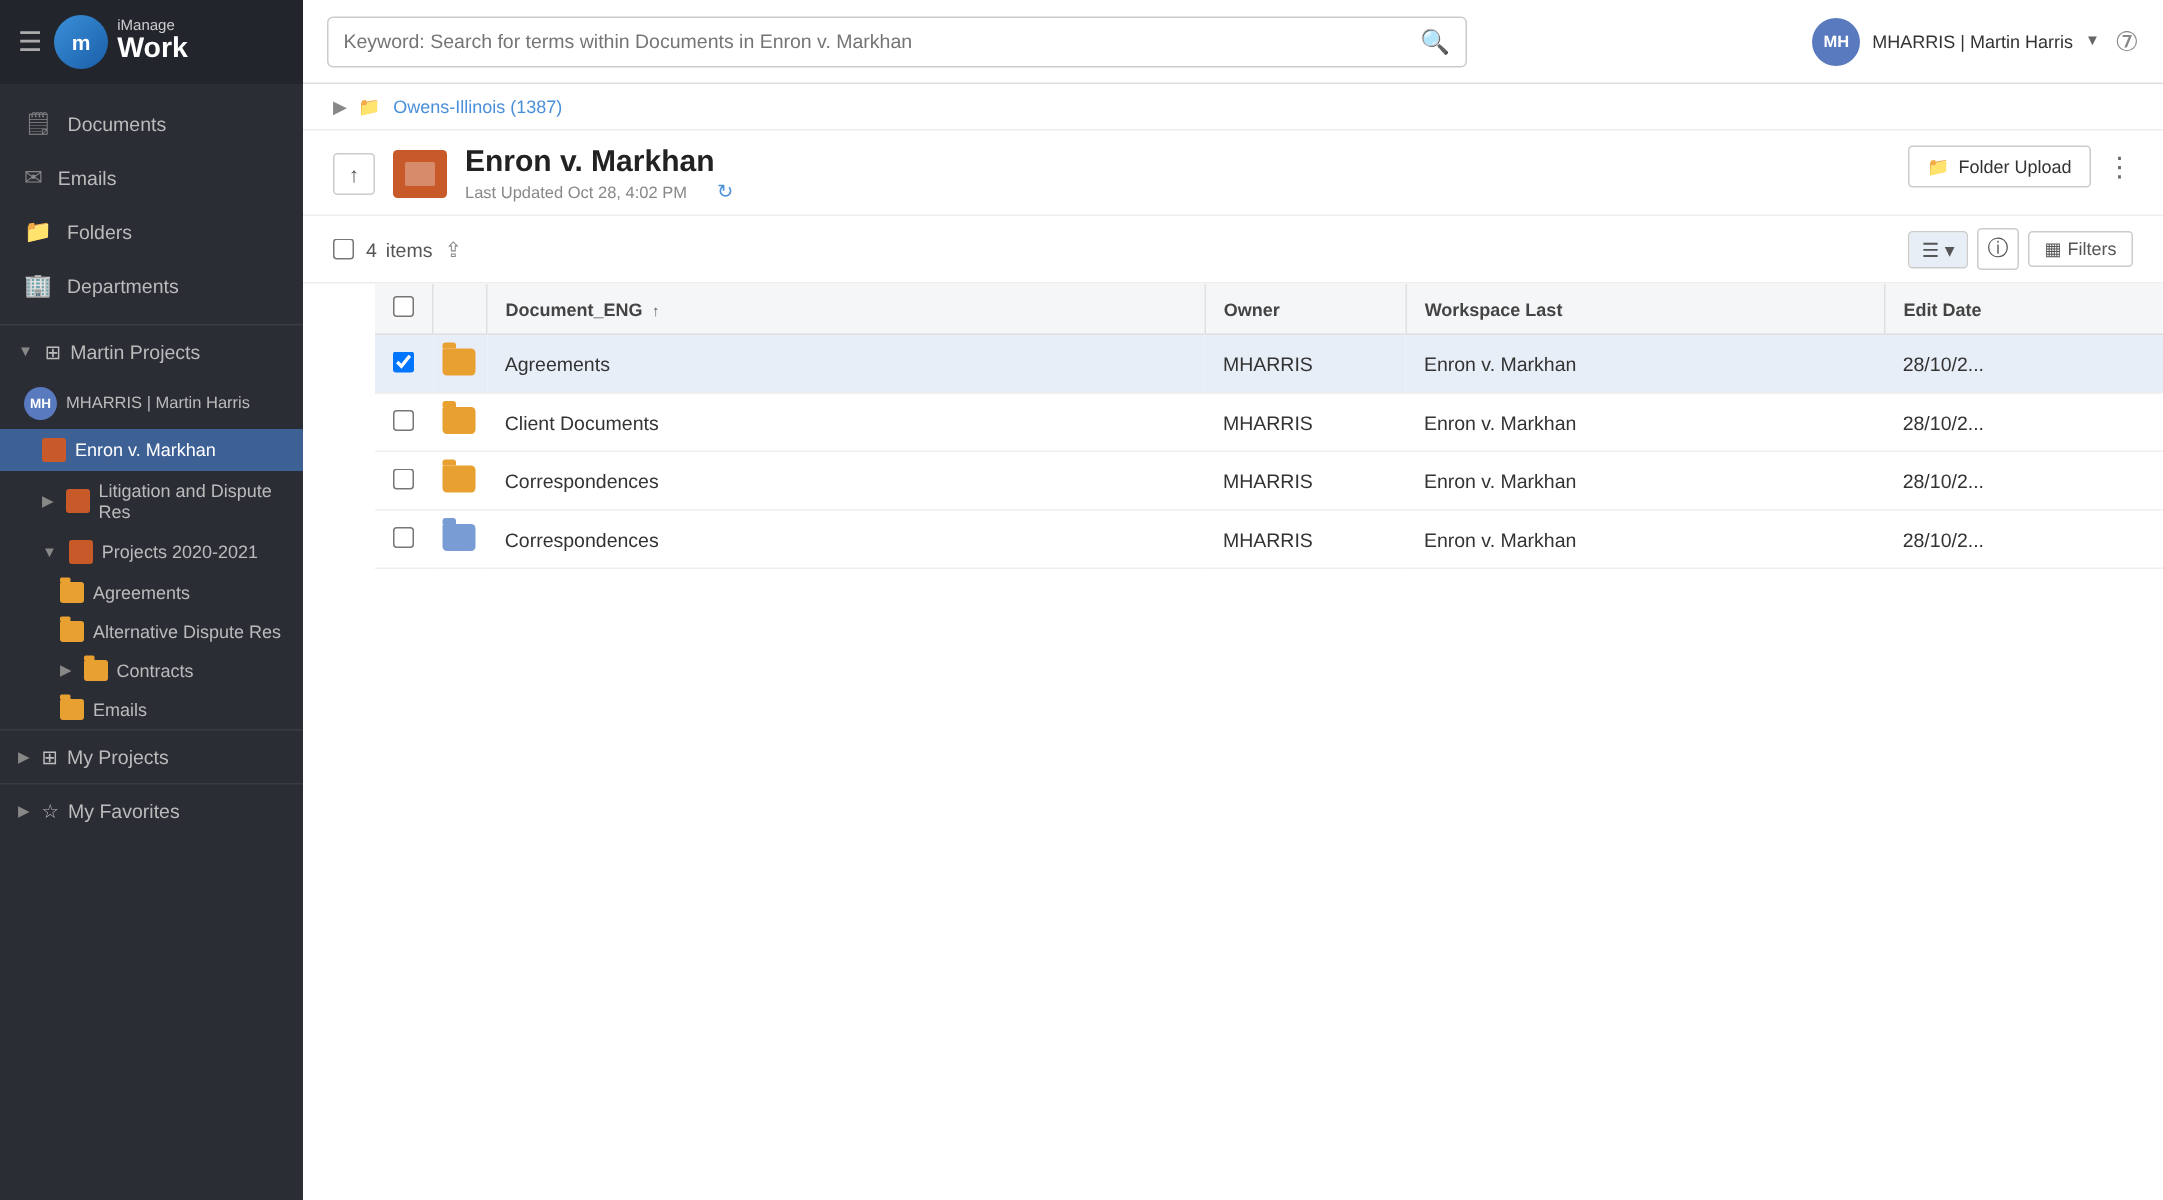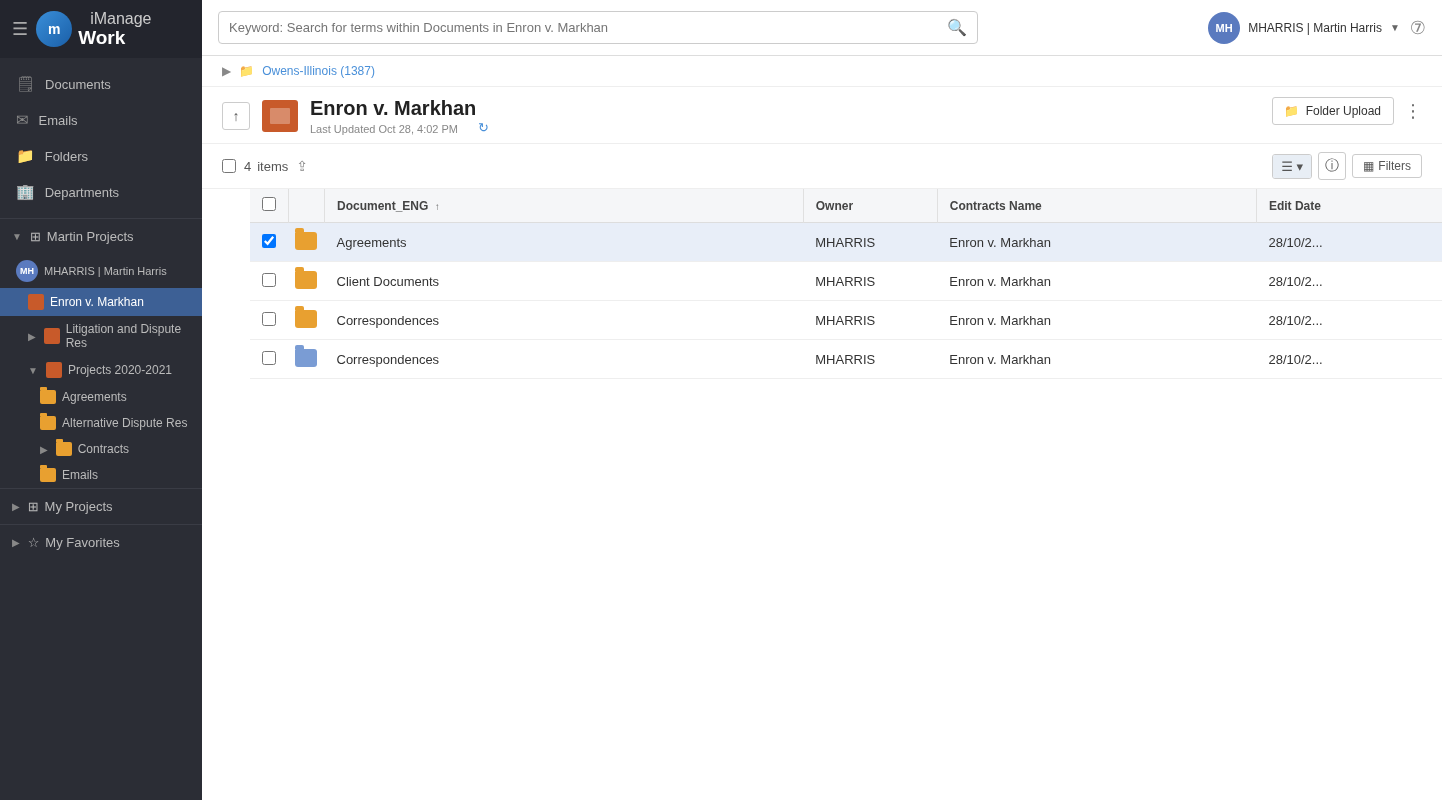--- a/index.html
+++ b/index.html
@@ -43,21 +43,21 @@
       justify-content: center;
       color: white;
       font-weight: bold;
       font-size: 14px;
     }
     .logo-text {
       display: flex;
       flex-direction: column;
       line-height: 1.1;
     }
-    .logo-text .imanage { color: #ccc; font-size: 16px; margin-left: 12px; }
+    .logo-text .imanage { color: #ccc; font-size: 10px; }
     .logo-text .work { color: #fff; font-size: 19px; font-weight: 600; }
 
     .sidebar-nav { padding: 8px 0; }
     .nav-item {
       display: flex;
       align-items: center;
       gap: 10px;
       padding: 9px 16px;
       color: #bbb;
       cursor: pointer;
@@ -541,21 +541,21 @@
           <th><input type="checkbox" class="checkbox" style=""></th>
           <th style="width:36px;"></th>
           <th style="min-width:300px;">
             <span>Document_ENG</span>
             <span class="sort-icon">↑</span>
           </th>
           <th>
             <span>Owner</span>
           </th>
           <th style="min-width:200px;">
-            <span>Contracts Name</span>
+            <span>Workspace Last</span>
           </th>
           <th style="min-width:120px;">
             <span>Edit Date</span>
           </th>
           <th style="width:36px; text-align:center;">
             <span class="settings-icon">⚙</span>
           </th>
         </tr>
       </thead>
       <tbody id="table-body">

